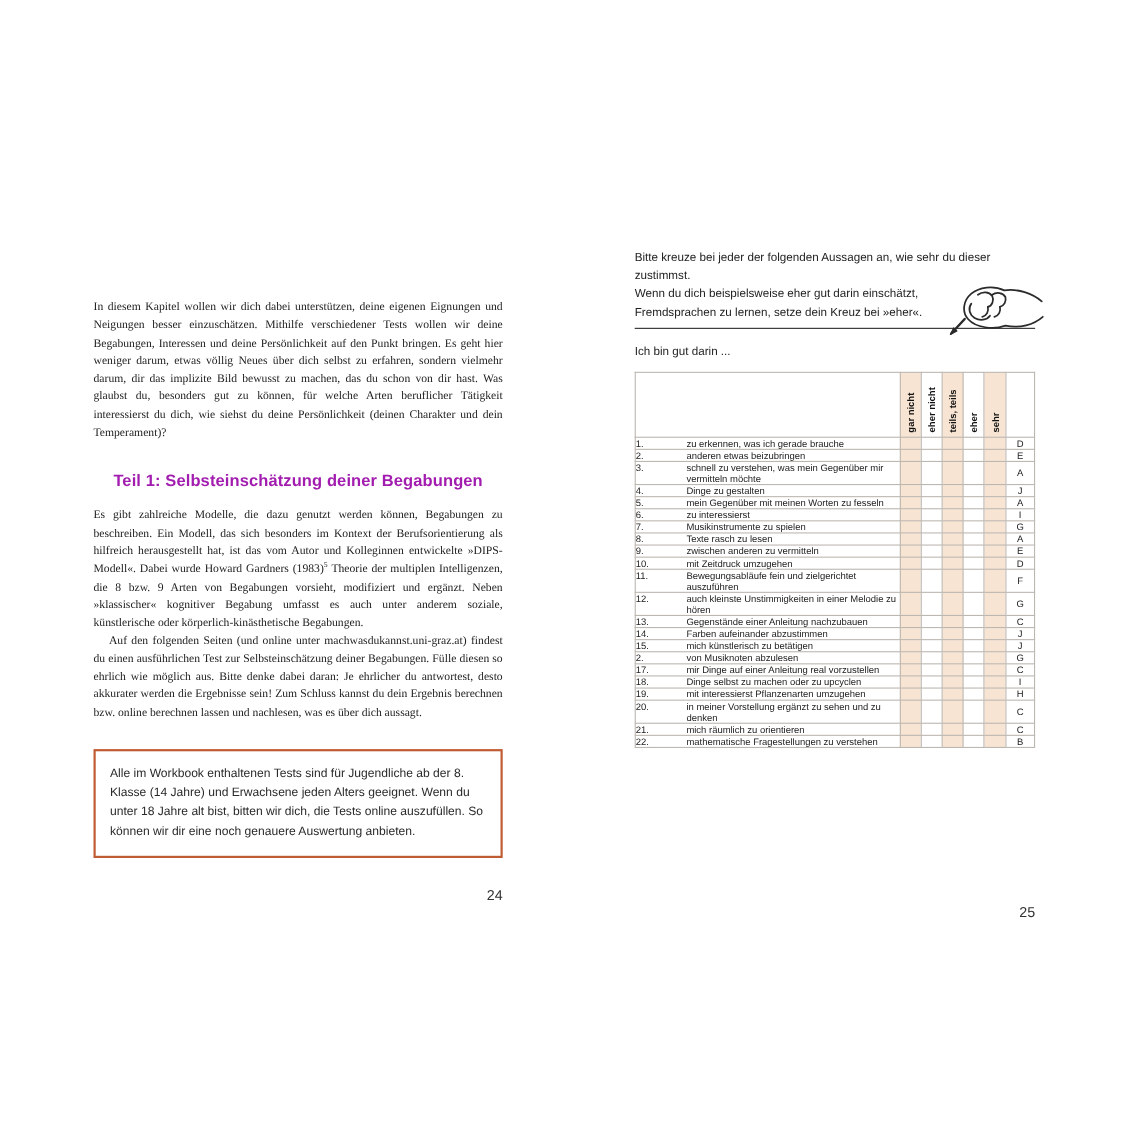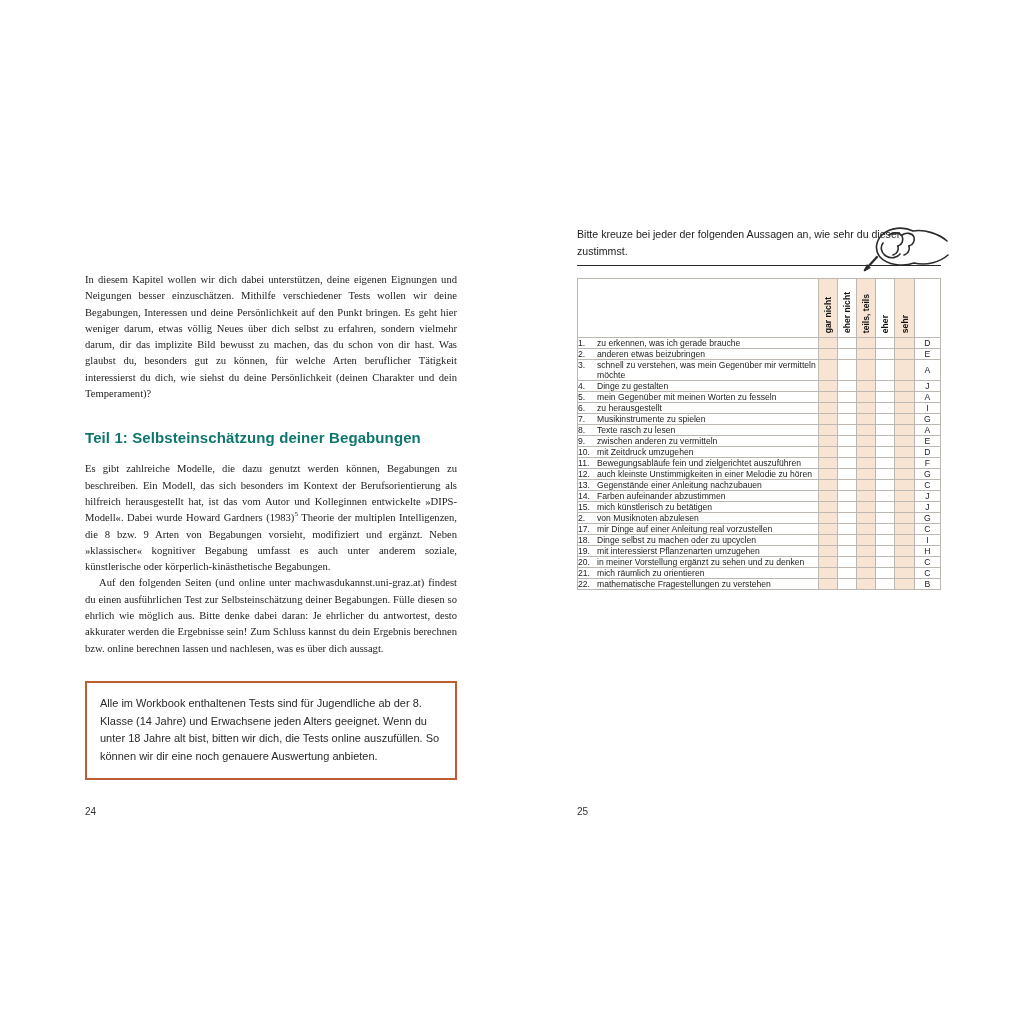--- a/index.html
+++ b/index.html
@@ -32,24 +32,24 @@
   .info-box {
     margin-top: 24px;
     border: 2px solid #c05c33;
     padding: 12px 13px 13px 13px;
     font-size: 11px; line-height: 17.6px;
     color: #2a2a2a;
   }
 
   .page-number {
     position: absolute; top: 806px;
-    font-size: 10px; color: #333; text-align: left;
+    font-size: 13px; color: #333; text-align: right;
   }
   .page-number.left  { left: 85px;  width: 372px; }
-  .page-number.right { left: 577px; width: 364px; }
+  .page-number.right { left: 577px; width: 364px; margin-top: 16px; }
 
   
   .page-right {
     position: absolute; left: 577px; top: 226px; width: 364px;
   }
   .intro {
     position: relative;
     font-size: 10.6px; line-height: 16.5px;
     border-bottom: 1.2px solid #2a2a2a;
     padding-bottom: 6px;
@@ -82,66 +82,68 @@
     writing-mode: vertical-rl;
     transform: rotate(180deg);
     font-weight: bold; font-size: 8.6px;
     margin: 0 auto 4px auto;
     white-space: nowrap;
     color: #111;
   }
   td.stmt { background: #fff; padding: 3.5px 2px 3.5px 4px; }
   .stmt-inner { display: grid; grid-template-columns: 17px 1fr; column-gap: 2px; }
   .stmt-num { color: #222; }
-  .stmt-text { color: #222; }
+  .stmt-text { color: #222; margin-left: 27px; }
   td.rating { background: #fff; }
   .peach { background: #f8e4d3 !important; }
   td.letter { text-align: center; color: #222; background: #fff; }
 
   svg.hand { display: block; width: 100%; height: 100%; }
 </style>
 </head>
 <body>
 
 <div class="page-left">
   <p class="body-serif">In diesem Kapitel wollen wir dich dabei unterstützen, deine eigenen Eignungen und Neigungen besser einzuschätzen. Mithilfe verschiedener Tests wollen wir deine Begabungen, Interessen und deine Persönlichkeit auf den Punkt bringen. Es geht hier weniger darum, etwas völlig Neues über dich selbst zu erfahren, sondern vielmehr darum, dir das implizite Bild bewusst zu machen, das du schon von dir hast. Was glaubst du, besonders gut zu können, für welche Arten beruflicher Tätigkeit interessierst du dich, wie siehst du deine Persönlichkeit (deinen Charakter und dein Temperament)?</p>
 
-  <div class="section-heading" style="color:#0f766e;">Teil 1: Selbsteinschätzung deiner Begabungen</div>
+  <div class="section-heading" style="color:#a21caf;text-align:center;">Teil 1: Selbsteinschätzung deiner Begabungen</div>
 
   <p class="body-serif"><span>Es gibt zahlreiche Modelle, die dazu genutzt werden können, Begabungen zu beschreiben. Ein Modell, das sich besonders im Kontext der Berufsorientierung als hilfreich herausgestellt hat, ist das vom Autor und Kolleginnen entwickelte »DIPS-Modell«. Dabei wurde Howard Gardners (1983)</span><sup>5</sup><span> Theorie der multiplen Intelligenzen, die 8 bzw. 9 Arten von Begabungen vorsieht, modifiziert und ergänzt. Neben »klassischer« kognitiver Begabung umfasst es auch unter anderem soziale, künstlerische oder körperlich-kinästhetische Begabungen.</span></p>
 
   <p class="body-serif para3">Auf den folgenden Seiten (und online unter machwasdukannst.uni-graz.at) findest du einen ausführlichen Test zur Selbsteinschätzung deiner Begabungen. Fülle diesen so ehrlich wie möglich aus. Bitte denke dabei daran: Je ehrlicher du antwortest, desto akkurater werden die Ergebnisse sein! Zum Schluss kannst du dein Ergebnis berechnen bzw. online berechnen lassen und nachlesen, was es über dich aussagt.</p>
 
   <div class="info-box">
     <span>Alle im Workbook enthaltenen Tests sind für Jugendliche ab der 8. Klasse (14 Jahre) und Erwachsene jeden Alters geeignet. Wenn du unter 18 Jahre alt bist, bitten wir dich, die Tests online auszufüllen. So können wir dir eine noch genauere Auswertung anbieten.</span>
   </div>
 </div>
 <div class="page-number left">24</div>
 
 <div class="page-right">
   <div class="intro">
     <span>Bitte kreuze bei jeder der folgenden Aussagen an, wie sehr du dieser zustimmst.</span>
+    <span class="intro-rest">Wenn du dich beispielsweise eher gut darin einschätzt, Fremdsprachen zu lernen, setze dein Kreuz bei »eher«.</span>
     <span class="hand-wrap">
       <svg class="hand" viewBox="0 0 96 52" fill="none" stroke="#2b2b2b" stroke-width="1.6" stroke-linecap="round" stroke-linejoin="round">
 
         <path d="M24 36 L12 49" stroke-width="2.2"></path>
         <path d="M14 44 L11 50 L17 47 Z" fill="#2b2b2b" stroke-width="1"></path>
 
         <path d="M94 20 C86 13, 72 8, 60 10 C50 5, 37 7, 30 13 C23 19, 21 29, 27 36 C34 44, 50 46, 61 42 C74 45, 87 41, 95 34"></path>
 
         <path d="M36 14 C40 11, 46 11, 49 15 C51 19, 49 24, 45 25"></path>
         <path d="M49 14 C53 11, 59 12, 61 16 C62 20, 60 24, 56 25"></path>
         <path d="M45 25 C46 29, 44 33, 40 34"></path>
         <path d="M56 25 C57 29, 55 33, 51 34"></path>
 
         <path d="M30 22 C27 26, 28 32, 33 35 C38 38, 44 37, 47 33"></path>
       </svg>
     </span>
   </div>
 
+  <div class="lead-in">Ich bin gut darin ...</div>
 
   <table class="statements">
     <colgroup>
       <col style="width:238px">
       <col style="width:19px">
         <col style="width:19px">
         <col style="width:19px">
         <col style="width:19px">
         <col style="width:19px">
       <col style="width:26px">
@@ -235,21 +237,21 @@
           <td class="rating"></td>
           <td class="rating peach"></td>
           <td class="rating"></td>
           <td class="rating peach"></td>
           <td class="letter">A</td>
         </tr>
         <tr>
           <td class="stmt">
             <div class="stmt-inner">
               <span class="stmt-num">6.</span>
-              <span class="stmt-text">zu herausgestellt</span>
+              <span class="stmt-text">zu interessierst</span>
             </div>
           </td>
           <td class="rating peach"></td>
           <td class="rating"></td>
           <td class="rating peach"></td>
           <td class="rating"></td>
           <td class="rating peach"></td>
           <td class="letter">I</td>
         </tr>
         <tr>

